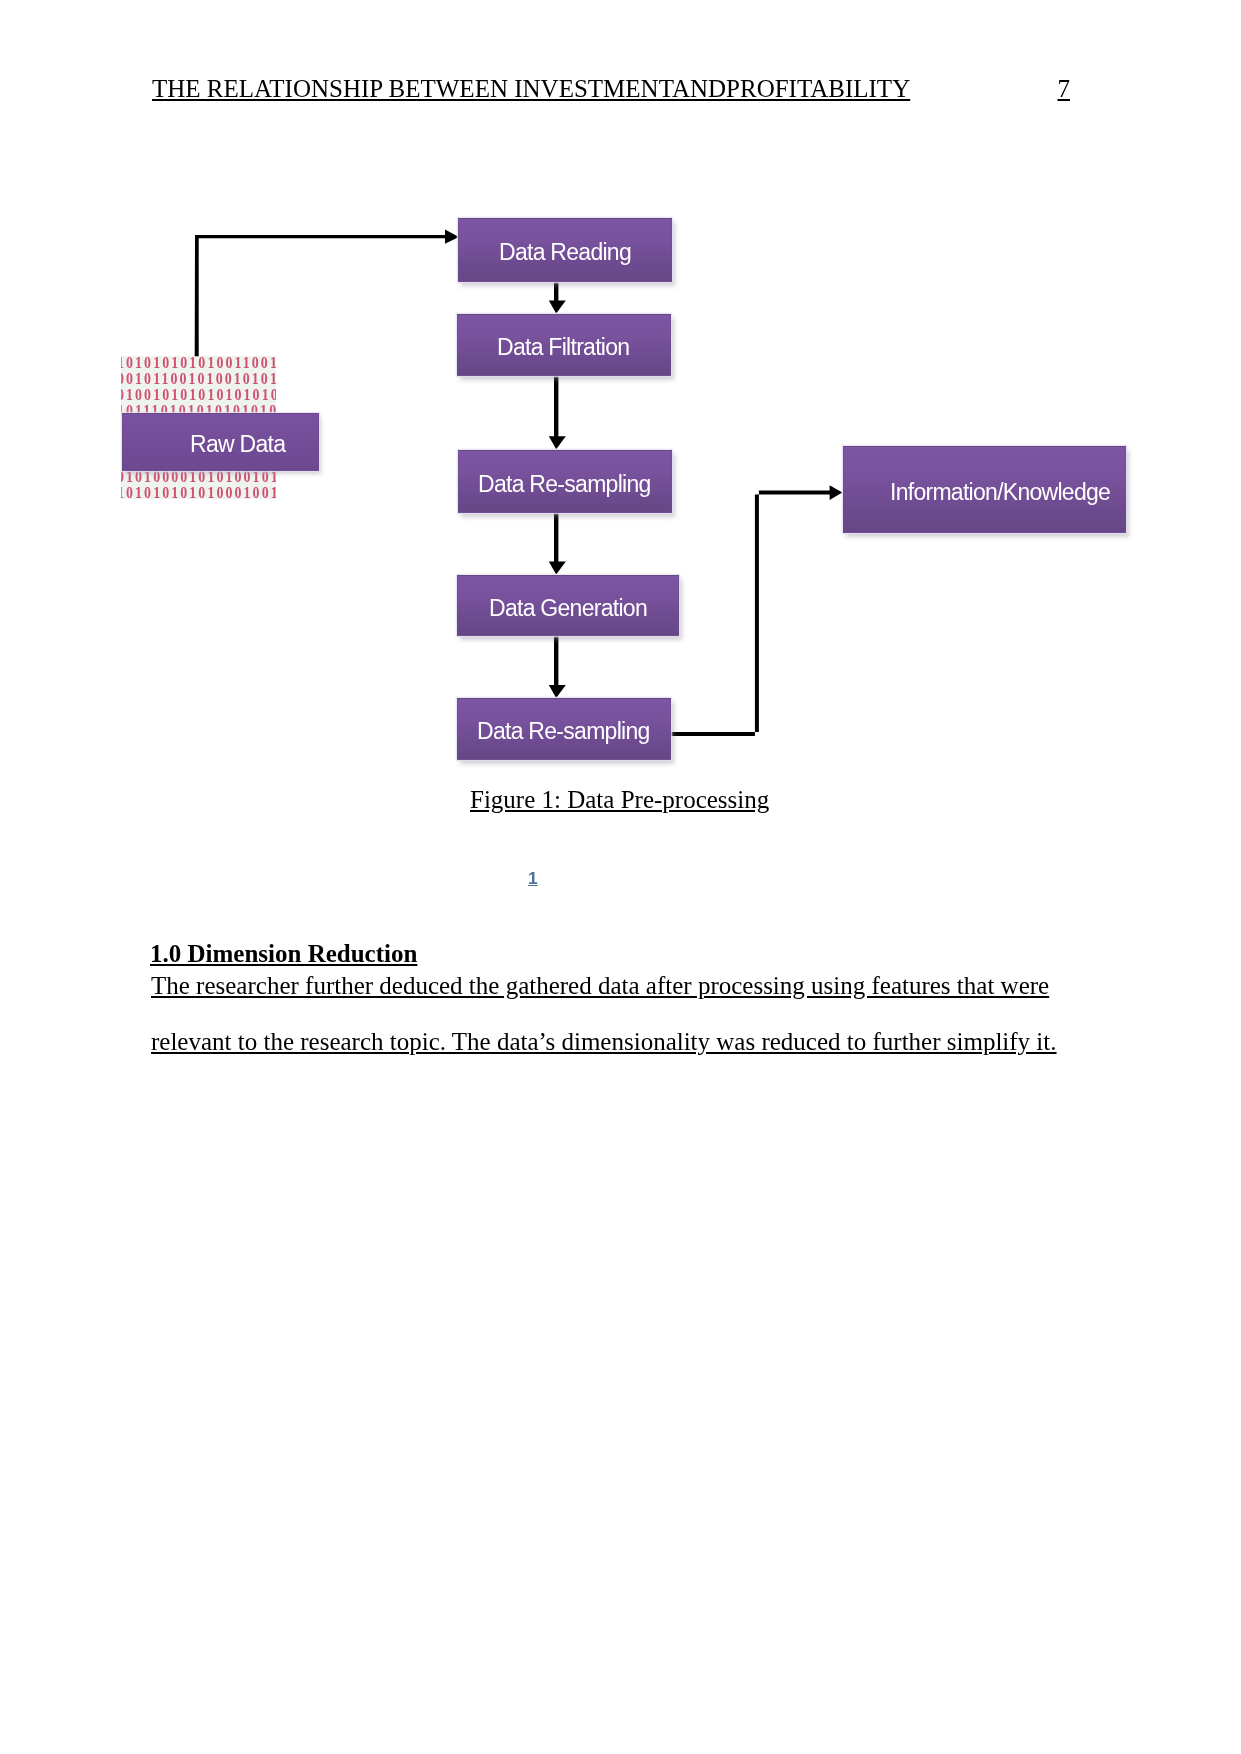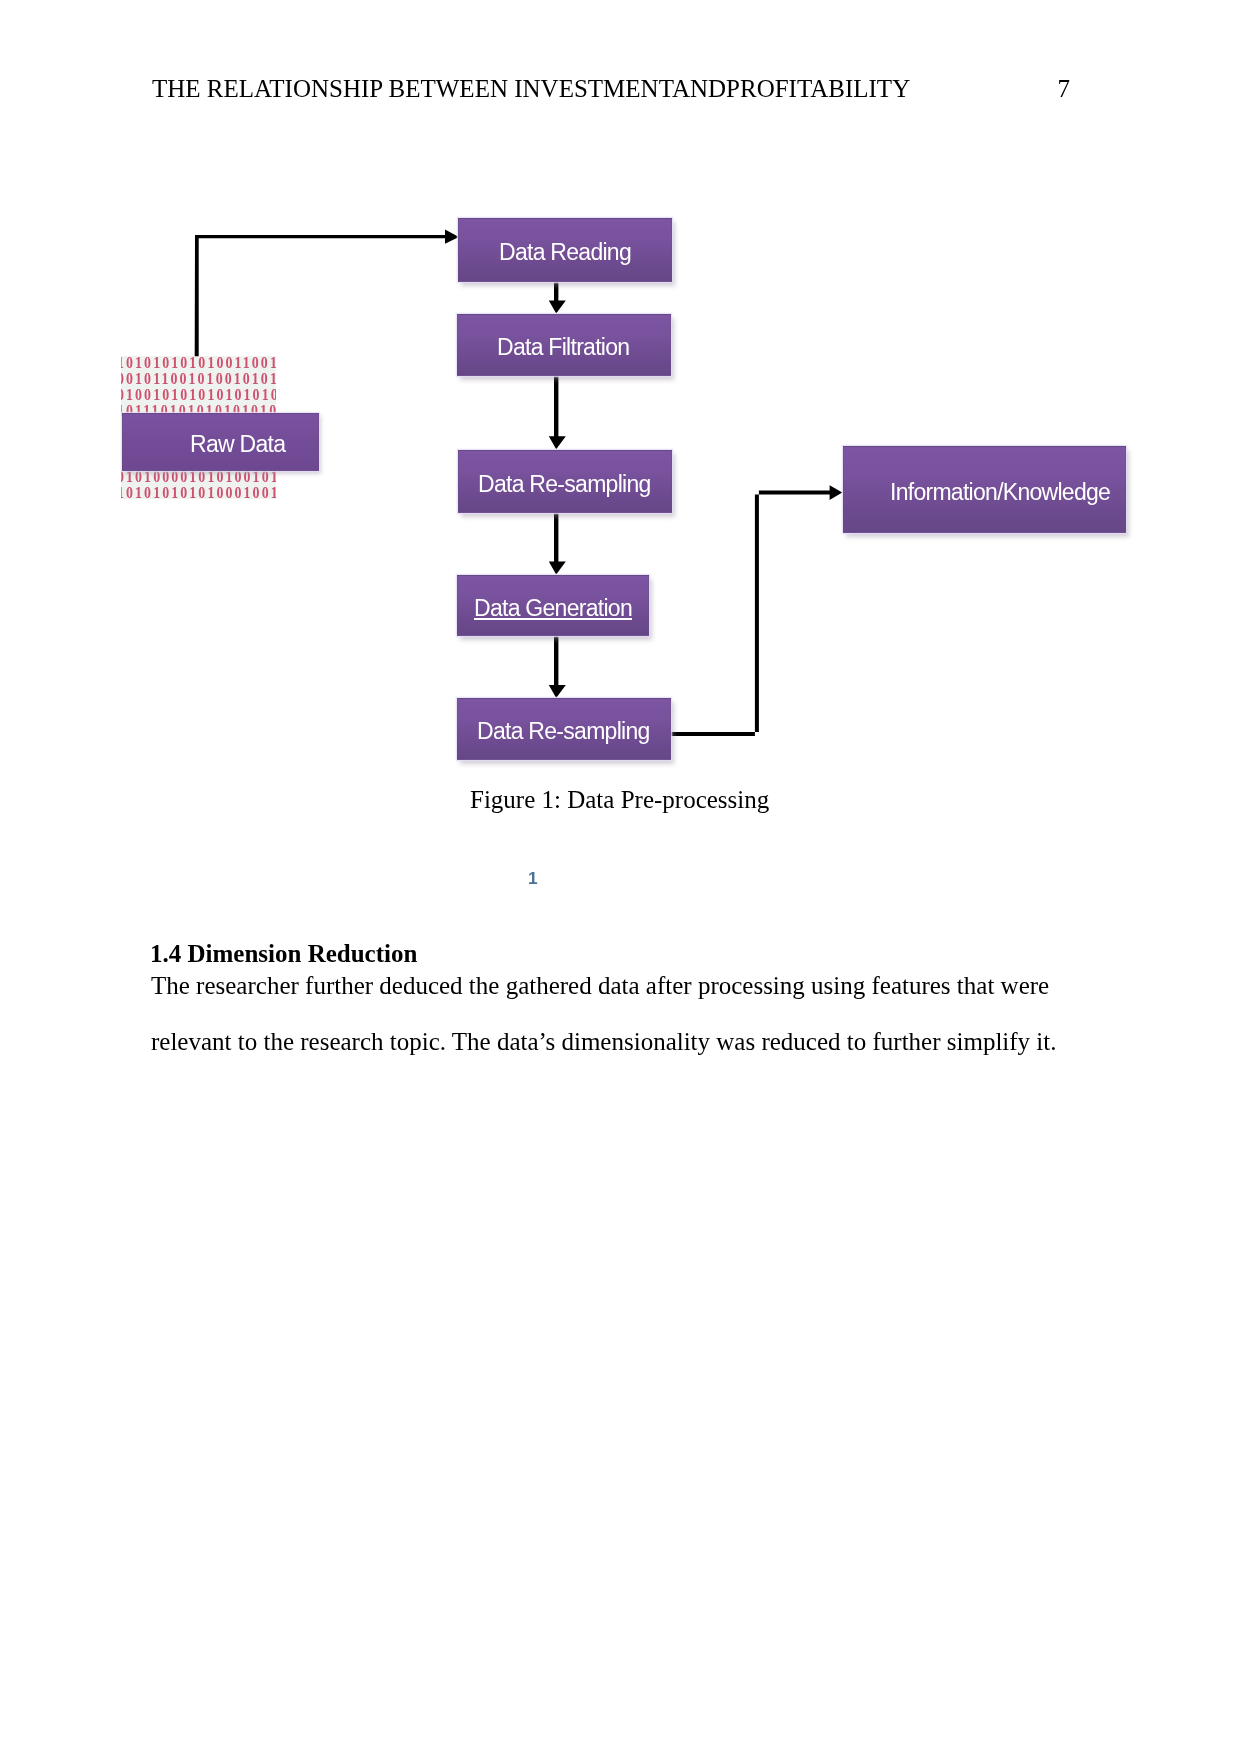--- a/index.html
+++ b/index.html
@@ -1,20 +1,20 @@
 <!DOCTYPE html>
 <html><head>
 <meta charset="utf-8">
 <style>
   html,body{margin:0;padding:0;}
   body{width:1241px;height:1754px;background:#ffffff;overflow:hidden;
        font-family:"Liberation Serif",serif;
        -webkit-font-smoothing:antialiased;}
   .page{position:relative;width:1241px;height:1754px;background:#fff;}
-  .abs{position:absolute;}
+  .abs{position:absolute;text-decoration:underline;}
   .serif{font-family:"Liberation Serif",serif;color:#000;transform:translateZ(0);}
   .run-head{left:152px;top:76px;font-size:25px;line-height:1;white-space:nowrap;}
   .page-num{left:1057.5px;top:76px;font-size:25px;line-height:1;}
   .fig-caption{left:470px;top:786.5px;font-size:25px;line-height:1;white-space:nowrap;}
   .slide-num{transform:translateZ(0);left:528px;top:869.5px;font-size:17.3px;line-height:1;color:#4e7295;
              font-family:"Liberation Sans",sans-serif;font-weight:bold;}
   .h2{left:150px;top:940.5px;font-size:25px;line-height:1;font-weight:bold;white-space:nowrap;}
   .body-line{left:151px;font-size:25px;line-height:1;white-space:nowrap;}
 
   
@@ -74,32 +74,32 @@
 
     <div class="node" style="left:458px;top:202px;width:214px;height:64px;margin-top:16px;">
       <span>Data Reading</span>
     </div>
     <div class="node" style="left:457px;top:314px;width:214px;height:62px;">
       <span>Data Filtration</span>
     </div>
     <div class="node" style="left:458px;top:450px;width:214px;height:63px;">
       <span>Data Re-sampling</span>
     </div>
-    <div class="node" style="left:457px;top:575px;width:192px;height:61px;text-decoration:underline;">
+    <div class="node" style="left:457px;top:575px;width:222px;height:61px;">
       <span>Data Generation</span>
     </div>
     <div class="node" style="left:457px;top:698px;width:214px;height:62px;">
       <span>Data Re-sampling</span>
     </div>
     <div class="node" style="left:843px;top:446px;width:283px;height:87px;padding-left:32px;">
       <span>Information/Knowledge</span>
     </div>
 
   </div>
 
   <div class="abs serif fig-caption">Figure 1: Data Pre-processing</div>
   <div class="abs slide-num">1</div>
 
-  <div class="abs serif h2">1.4 Dimension Reduction</div>
+  <div class="abs serif h2">1.0 Dimension Reduction</div>
   <div class="abs serif body-line" style="top:972.5px">The researcher further deduced the gathered data after processing using features that were</div>
   <div class="abs serif body-line" style="top:1029px">relevant to the research topic. The data’s dimensionality was reduced to further simplify it.</div>
 
 </div>
 
 </body></html>

